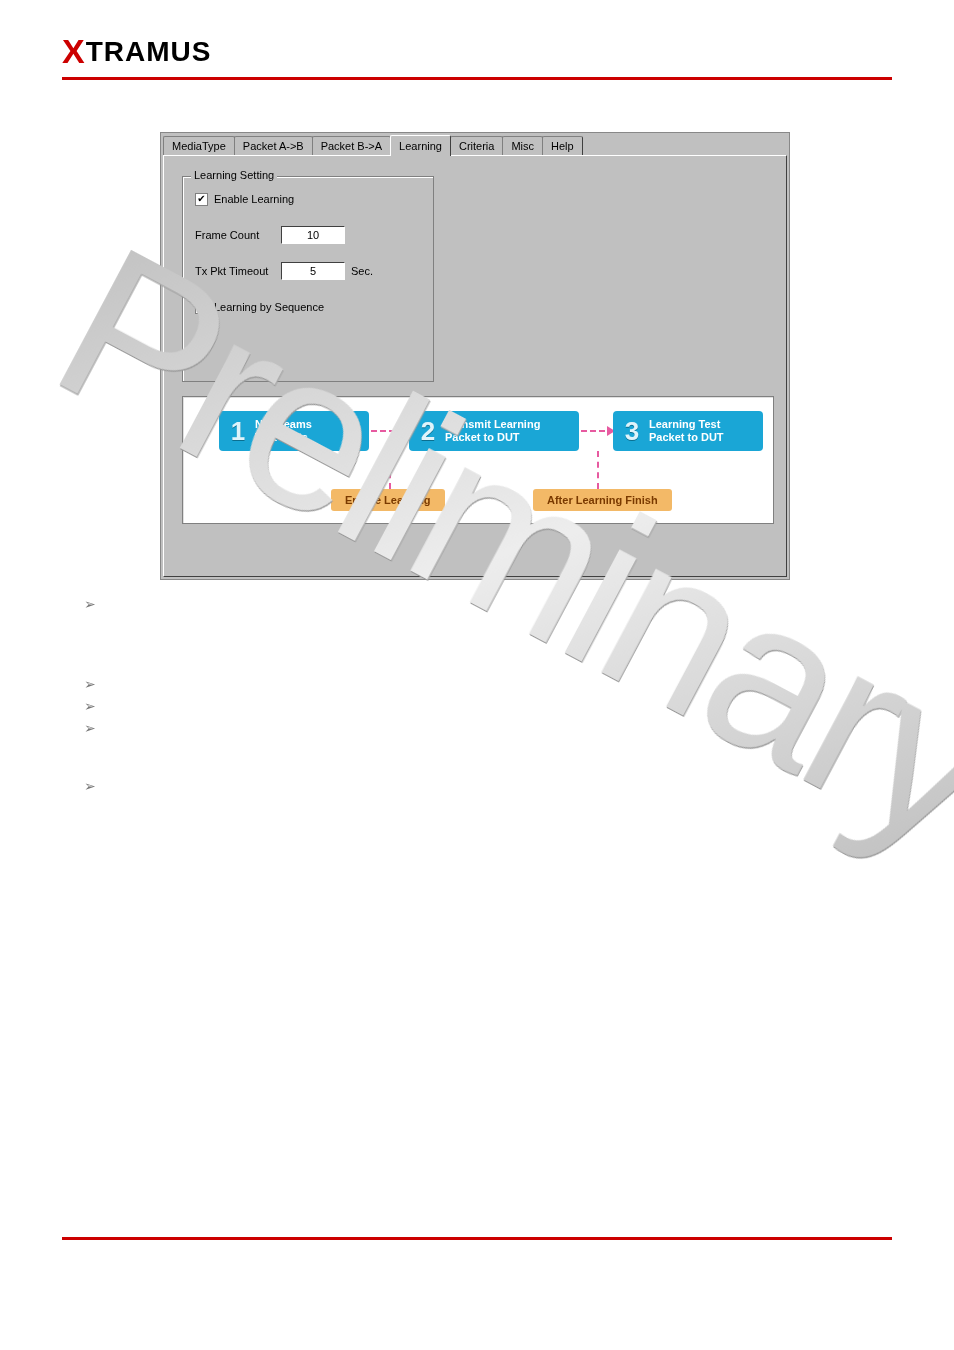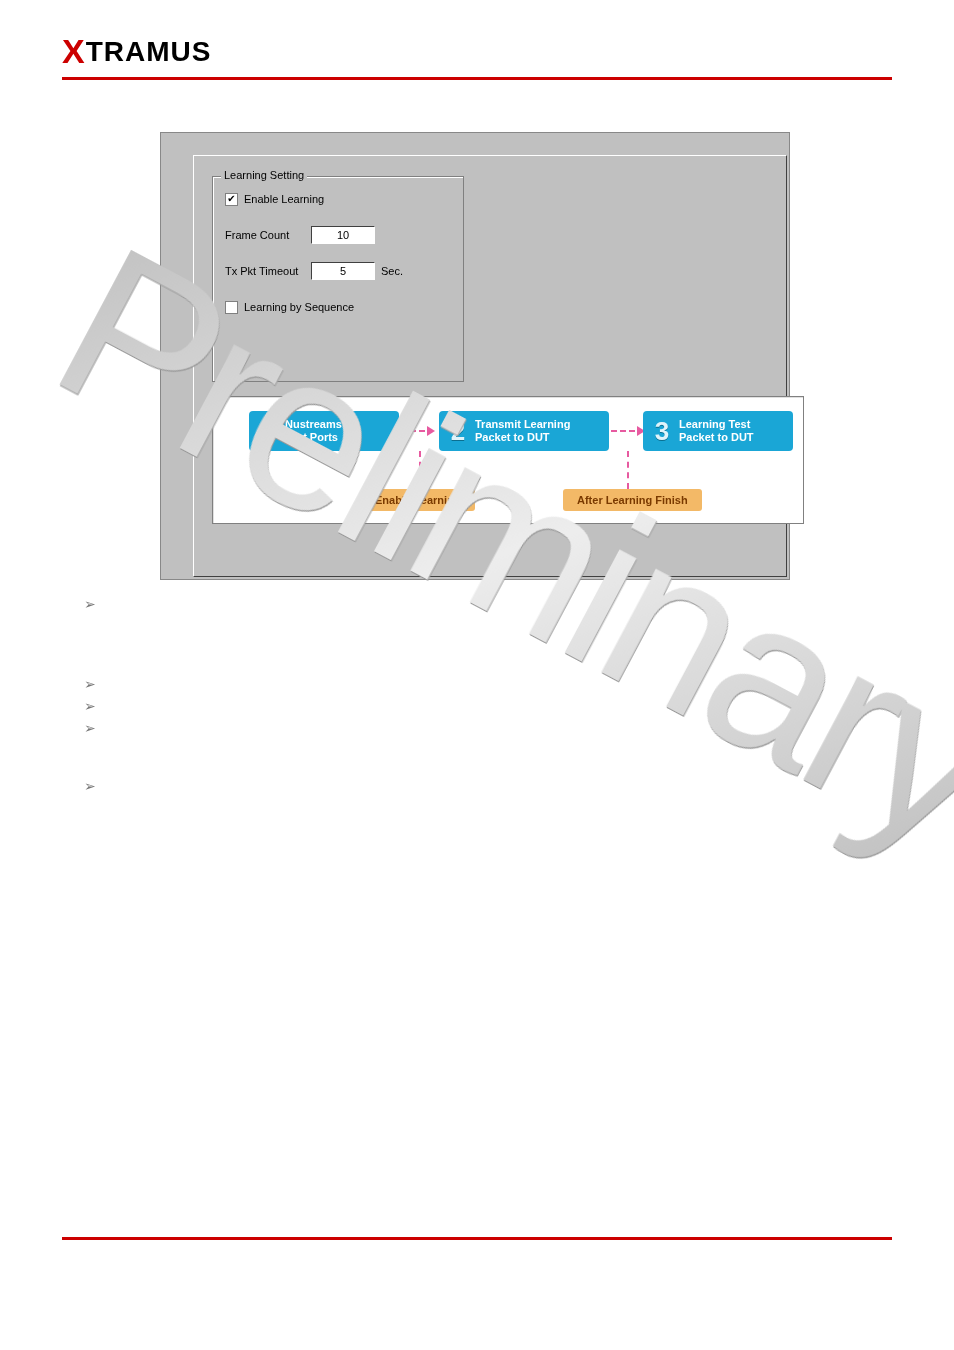--- a/index.html
+++ b/index.html
@@ -83,21 +83,20 @@
     position: absolute;
     left: 2px;
     right: 2px;
     top: 22px;
     bottom: 2px;
     border-top: 1px solid #fff;
     border-left: 1px solid #fff;
     border-right: 1px solid #404040;
     border-bottom: 1px solid #404040;
     background: #c0c0c0;
-    margin-left: 30px;
   }
   .groupbox {
     position: absolute;
     left: 18px;
     top: 20px;
     width: 252px;
     height: 206px;
     border: 1px solid #808080;
     box-shadow: inset 1px 1px 0 #fff;
   }
@@ -263,20 +262,29 @@
 <body>
 
 <div class="logo-row">
   <span class="logo">
     <span class="x">X</span><span>TRAMUS</span>
   </span>
 </div>
 <hr class="rule-top">
 
 <div class="shot">
+  <div class="tabs">
+    <div class="tab">MediaType</div>
+    <div class="tab">Packet A-&gt;B</div>
+    <div class="tab">Packet B-&gt;A</div>
+    <div class="tab active">Learning</div>
+    <div class="tab">Criteria</div>
+    <div class="tab">Misc</div>
+    <div class="tab">Help</div>
+  </div>
   <div class="panel">
     <div class="groupbox">
       <div class="group-legend">Learning Setting</div>
       <div class="g-inner">
         <div class="row">
           <span class="chk checked"></span>
           <span>Enable Learning</span>
         </div>
         <div class="row">
           <span class="lab">Frame Count</span>

